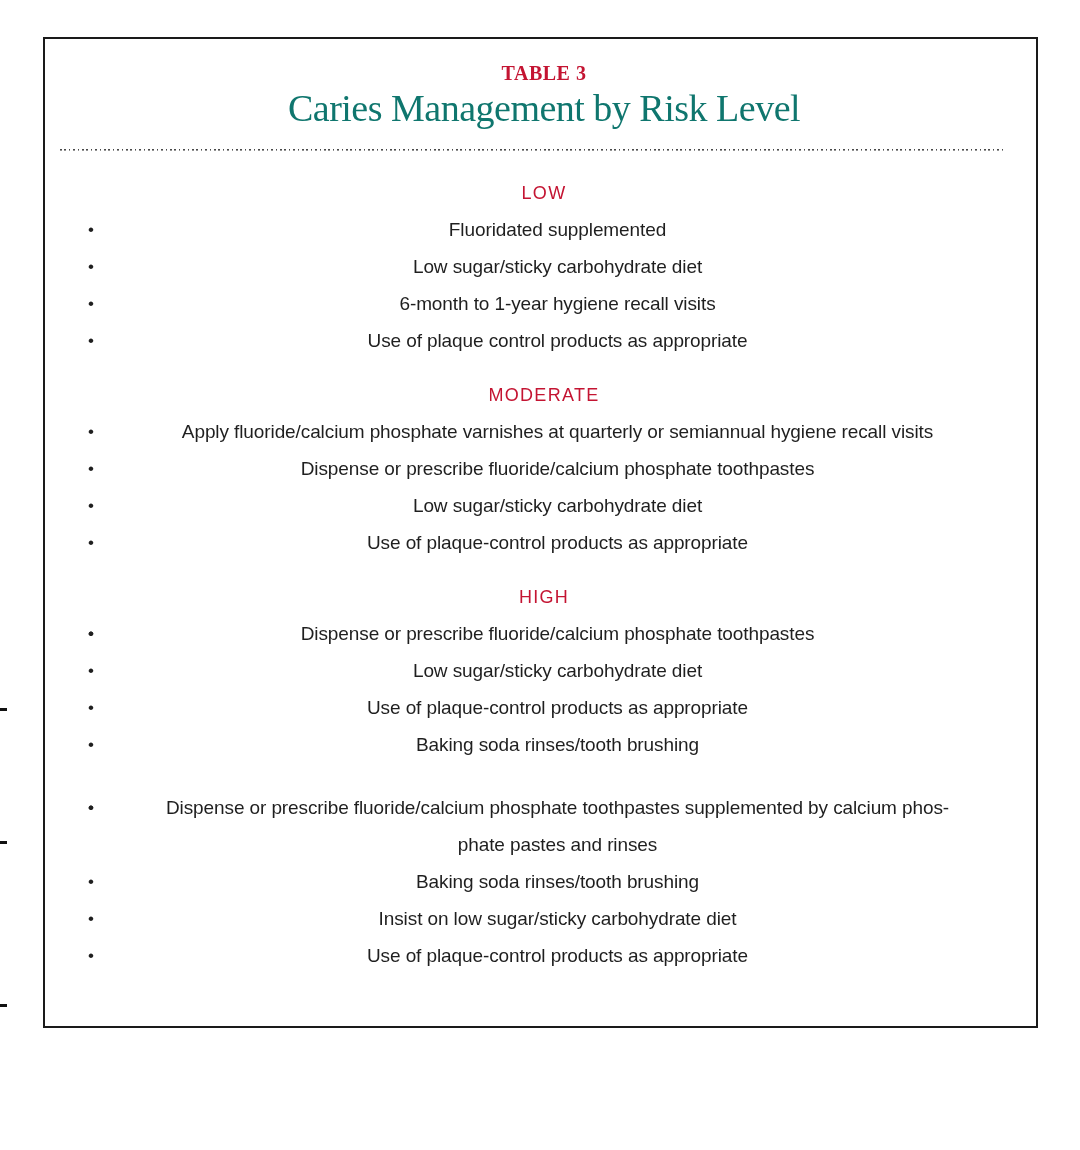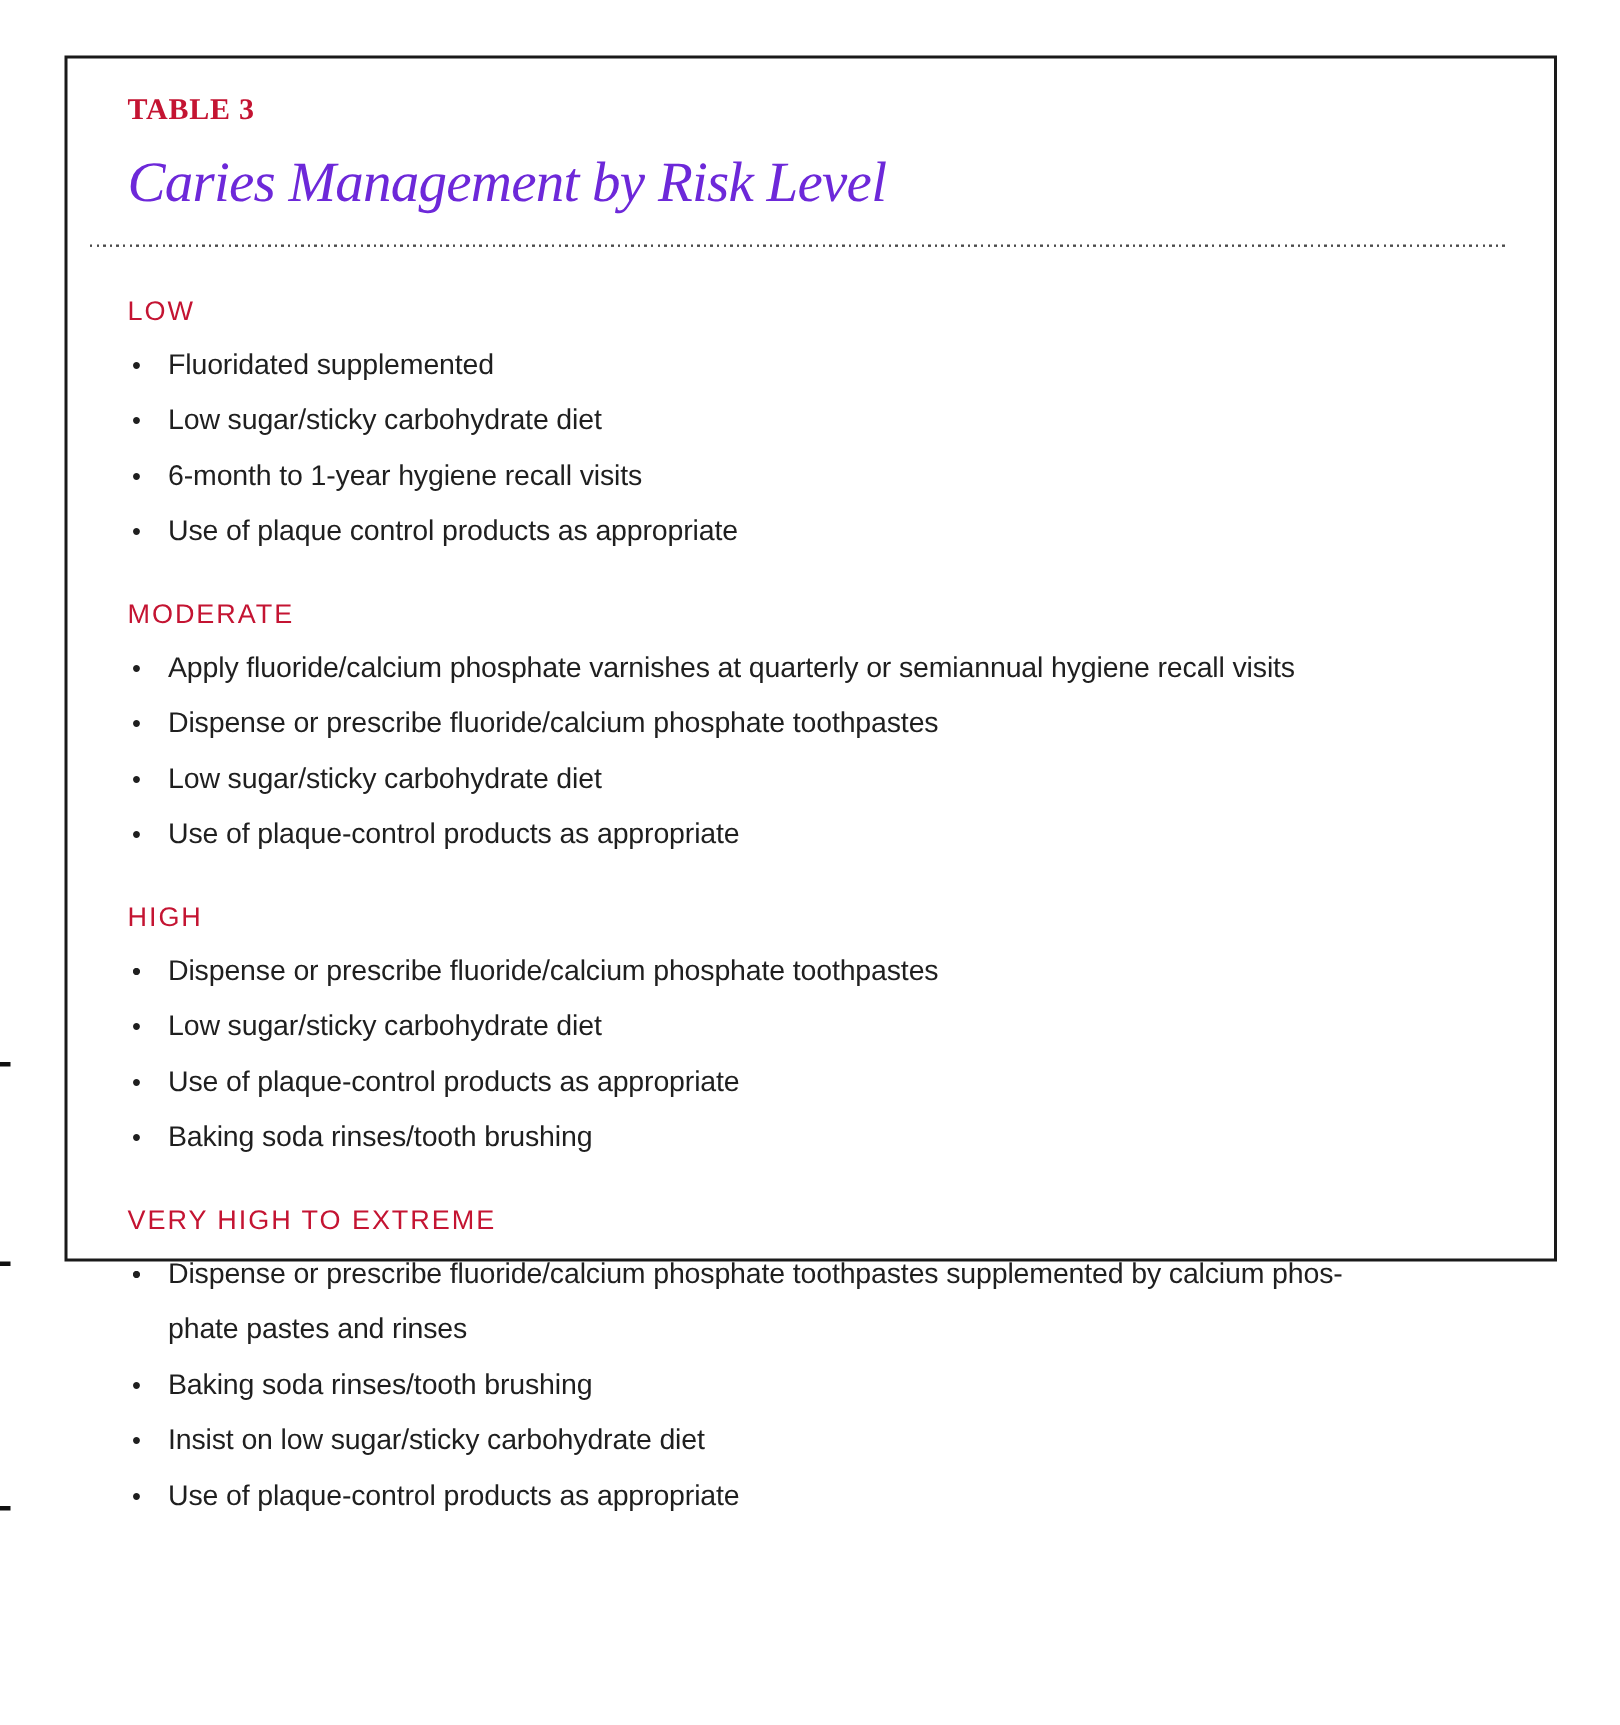--- a/index.html
+++ b/index.html
@@ -26,42 +26,41 @@
   }
   .edge-mark.m1 { top: 708px; }
   .edge-mark.m2 { top: 841px; }
   .edge-mark.m3 { top: 1004px; }
 
   .table-box {
     position: absolute;
     left: 43px;
     top: 37px;
     width: 995px;
-    height: 804px;
+    height: 991px;
     border: 2px solid var(--border);
     background: #ffffff;
     padding: 22px 33px 0 40px;
+    text-align: center;
   }
   .table-label {
     font-family: "Liberation Serif", "DejaVu Serif", serif;
     font-weight: bold;
     font-size: 20px;
     line-height: 24px;
     letter-spacing: 0.5px;
     color: var(--accent);
   }
   .table-title {
     font-family: "Liberation Serif", "DejaVu Serif", serif;
     font-weight: 400;
     font-size: 38px;
     line-height: 46px;
     letter-spacing: -0.5px;
-    color: #6d28d9;
-    margin-top: 14px;
-    font-style: italic;
+    color: #0f766e;
   }
   .divider {
     margin-top: 18px;
     margin-left: -25px;
     margin-right: -2px;
     height: 2px;
     background: repeating-linear-gradient(90deg, #4a4a4a 0 1.6px, transparent 1.6px 4.4px);
     background-size: auto 1.6px;
     background-repeat: repeat-x;
     background-position: 0 0;
@@ -132,21 +131,20 @@
         <h2 class="section-heading">HIGH</h2>
         <ul class="item-list">
           <li><span class="bullet">•</span></li>
           <li><span class="bullet">•</span><span class="item-text">Dispense or prescribe fluoride/calcium phosphate toothpastes</span></li>
           <li><span class="bullet">•</span><span class="item-text">Low sugar/sticky carbohydrate diet</span></li>
           <li><span class="bullet">•</span><span class="item-text">Use of plaque-control products as appropriate</span></li>
           <li><span class="bullet">•</span><span class="item-text">Baking soda rinses/tooth brushing</span></li>
         </ul>
       </section>
       <section>
-        <h2 class="section-heading">VERY HIGH TO EXTREME</h2>
         <ul class="item-list">
           <li><span class="bullet">•</span></li>
           <li><span class="bullet">•</span><span class="item-text">Dispense or prescribe fluoride/calcium phosphate toothpastes supplemented by calcium phos-
 phate pastes and rinses</span></li>
           <li><span class="bullet">•</span><span class="item-text">Baking soda rinses/tooth brushing</span></li>
           <li><span class="bullet">•</span><span class="item-text">Insist on low sugar/sticky carbohydrate diet</span></li>
           <li><span class="bullet">•</span><span class="item-text">Use of plaque-control products as appropriate</span></li>
         </ul>
       </section>
     </div>

